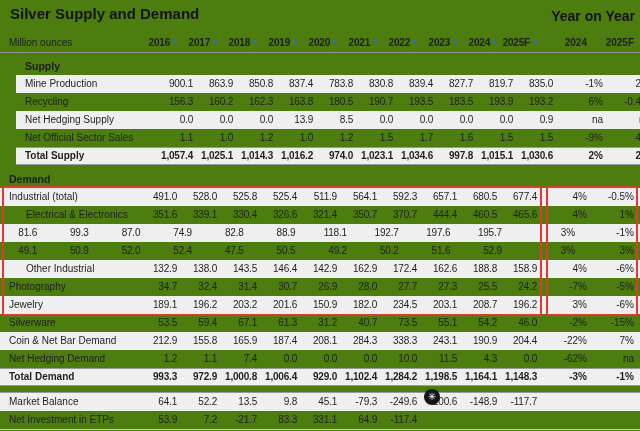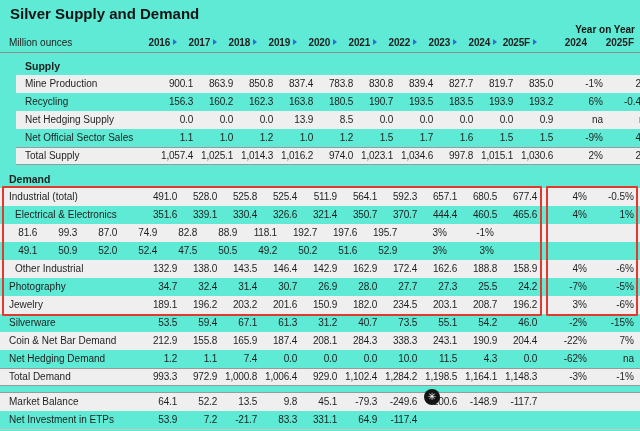--- a/index.html
+++ b/index.html
@@ -3,43 +3,43 @@
 <meta charset="utf-8">
 <style>
   * { box-sizing: border-box; }
   html, body { margin: 0; padding: 0; }
   body {
     width: 640px; height: 431px;
     background: #ffffff;
     color: #1f1f1f;
     font-family: "Liberation Sans", "DejaVu Sans", sans-serif;
   }
-  .page { position: relative; width: 640px; height: 431px; overflow: hidden; background:#5eead4; }
+  .page { position: relative; width: 640px; height: 431px; overflow: hidden; background:#4d7c0f; }
 
   .topbar { position: relative; height: 26px; }
   .title { position: absolute; left: 10px; top: 5px; font-size: 15px; font-weight: 700; color: #141414; }
-  .yoy-label { position: absolute; right: 5px; top: 24px; font-size: 10px; font-weight: 700; color: #141414; }
+  .yoy-label { position: absolute; right: 5px; top: 8px; font-size: 14px; font-weight: 700; color: #141414; }
 
   .table { margin-top: 6px; }
-  .row { display: flex; height: 18px; line-height: 18px; font-size: 10px; white-space: nowrap; }
+  .row { display: flex; height: 18px; line-height: 18px; font-size: 10px; white-space: nowrap; justify-content: space-between; }
   .header-row { height: 21px; line-height: 21px; border-bottom: 1px solid #8f8f8f; }
   .header-row .num, .header-row .yoy, .header-row .yoy2 { font-weight: 700; }
 
   .cell { flex: 0 0 auto; overflow: visible; }
   .label { width: 140px; padding-left: 9px; overflow: hidden; text-overflow: clip; }
   .num  { width: 40px; text-align: right; padding-right: 3px; letter-spacing: -0.2px; }
   .gap  { width: 6px; }
   .yoy  { width: 44px; text-align: right; padding-right: 3px; }
   .yoy2 { width: 50px; text-align: right; padding-right: 6px; }
 
   .shaded { background: #efefef; }
   .section-head .label { font-weight: 700; font-size: 10.5px; }
-  .total { font-weight: 400; border-top: 1px solid #9a9a9a; border-bottom: 1px solid #9a9a9a; line-height: 16px; }
+  .total { font-weight: 700; border-top: 1px solid #9a9a9a; border-bottom: 1px solid #9a9a9a; line-height: 16px; }
   .bold-label .label { font-weight: 400; }
-  .lv1 { padding-left: 15px; }
+  .lv1 { padding-left: 26px; }
   .em { font-style: italic; }
 
   .sec0 { margin-top: 4px; margin-left: 16px; }
   .sec1 { margin-top: 5px; }
   .sec2 { margin-top: 6px; border-top: 1px solid #9a9a9a; border-bottom: 1px solid #c8c8c8; }
 
   .tri { display: inline-block; width: 0; height: 0;
          border-top: 3px solid transparent; border-bottom: 3px solid transparent;
          border-left: 4px solid #2e6bd6; margin-left: 3px; margin-bottom: 1px; }
 

